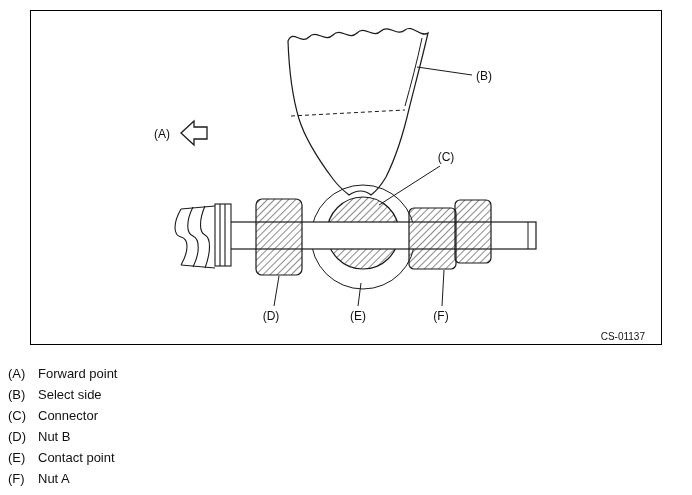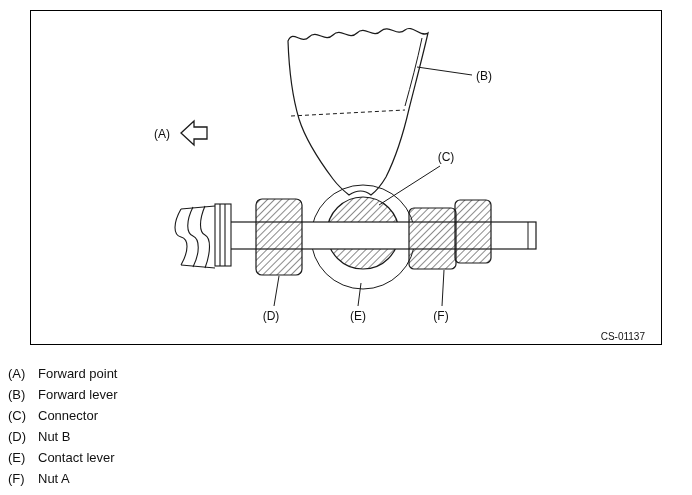--- a/index.html
+++ b/index.html
@@ -94,31 +94,31 @@
   </svg>
 </div>
 
 <div class="legend">
   <div class="legend-row">
     <span class="legend-key">(A)</span>
     <span class="legend-label">Forward point</span>
   </div>
   <div class="legend-row">
     <span class="legend-key">(B)</span>
-    <span class="legend-label">Forward lever</span>
+    <span class="legend-label">Select side</span>
   </div>
   <div class="legend-row">
     <span class="legend-key">(C)</span>
     <span class="legend-label">Connector</span>
   </div>
   <div class="legend-row">
     <span class="legend-key">(D)</span>
     <span class="legend-label">Nut B</span>
   </div>
   <div class="legend-row">
     <span class="legend-key">(E)</span>
-    <span class="legend-label">Contact lever</span>
+    <span class="legend-label">Contact point</span>
   </div>
   <div class="legend-row">
     <span class="legend-key">(F)</span>
     <span class="legend-label">Nut A</span>
   </div>
 </div>
 
 </body></html>

